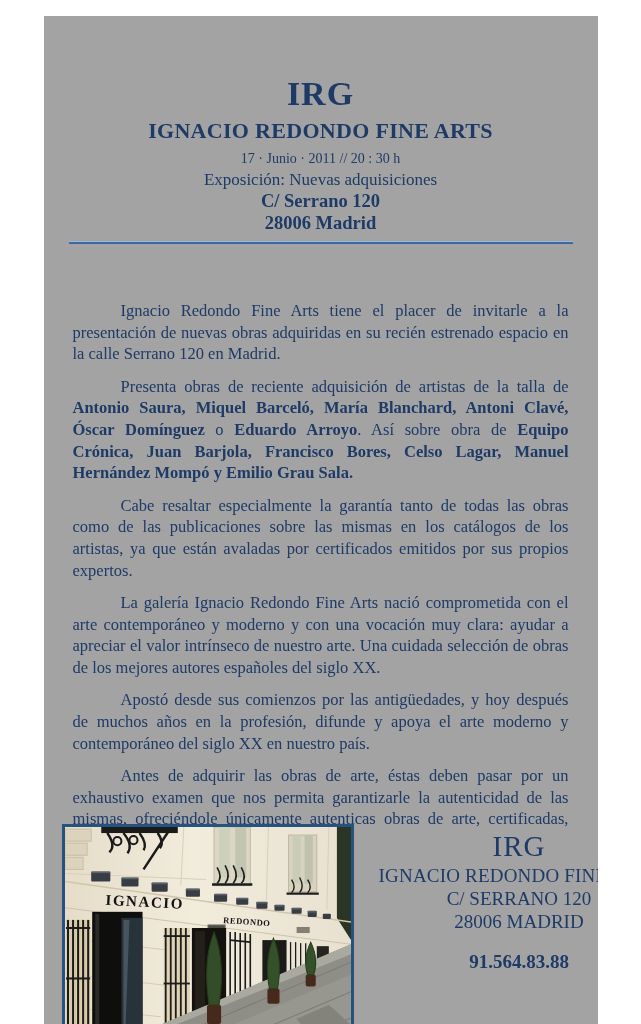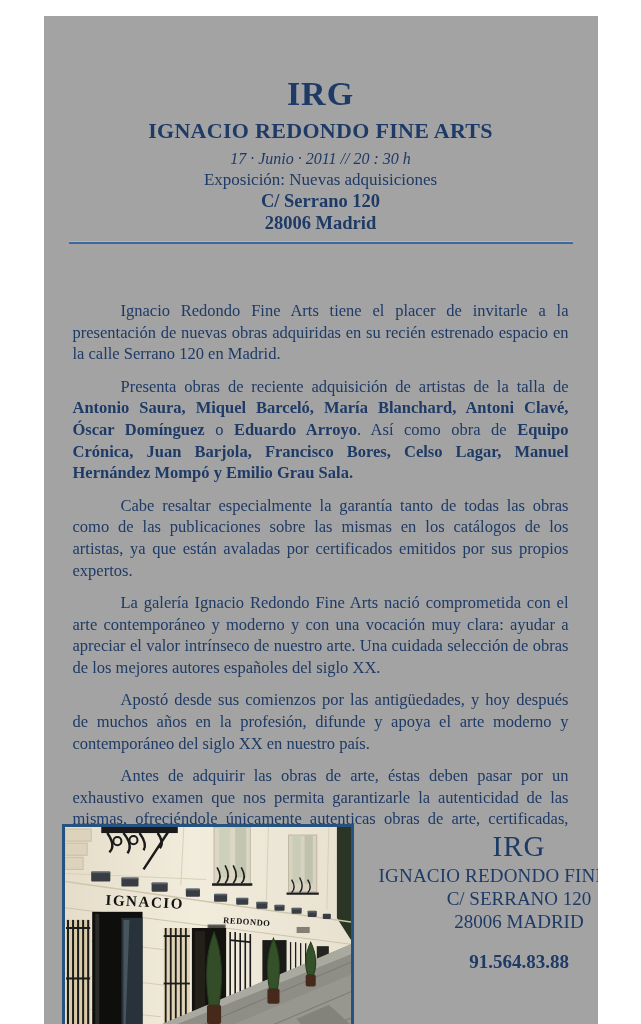--- a/index.html
+++ b/index.html
@@ -9,21 +9,21 @@
     margin:16px auto;
     background:#a3a3a3;
     font-family:"Liberation Serif","DejaVu Serif",serif;
     color:var(--ink,#1e3a66);
     overflow:hidden;
   }
   
   .header{ text-align:center; padding-top:58px; }
   .h-logo{ font-size:34px; font-weight:bold; line-height:40px; letter-spacing:1px; }
   .h-org{ font-size:22px; font-weight:bold; line-height:27px; margin-top:3px; letter-spacing:.3px; }
-  .h-date{ font-size:16px; font-style:italic; line-height:21px; margin-top:4px; }
+  .h-date{ font-size:14px; line-height:21px; margin-top:4px; }
   .h-expo{ font-size:17px; line-height:21px; }
   .h-addr{ font-size:18.5px; font-weight:bold; line-height:22px; }
   .rule{
     margin:7px 25px 0 25px;
     height:3px;
     border-top:1px solid var(--rule-light,#9db9dc);
     border-bottom:2px solid var(--rule-dark,#3c69a0);
     box-sizing:border-box;
   }
   
@@ -67,21 +67,21 @@
     <div class="h-date">17 · Junio · 2011 // 20 : 30 h</div>
     <div class="h-expo">Exposición: Nuevas adquisiciones</div>
     <div class="h-addr">C/ Serrano 120</div>
     <div class="h-addr">28006 Madrid</div>
   </div>
 
   <div class="rule"></div>
 
   <div class="body-text">
       <p><span>Ignacio Redondo Fine Arts tiene el placer de invitarle a la presentación de nuevas obras adquiridas en su recién estrenado espacio en la calle Serrano 120 en Madrid.</span></p>
-      <p><span>Presenta obras de reciente adquisición de artistas de la talla de </span><b>Antonio Saura, Miquel Barceló, María Blanchard, Antoni Clavé, Óscar Domínguez</b><span> o </span><b>Eduardo Arroyo</b><span>. Así como obra de </span><b>Equipo Crónica, Juan Barjola, Francisco Bores, Celso Lagar, Manuel Hernández Mompó y Emilio Grau Sala</b><b>.</b></p>
+      <p><span>Presenta obras de reciente adquisición de artistas de la talla de </span><b>Antonio Saura, Miquel Barceló, María Blanchard, Antoni Clavé, Óscar Domínguez</b><span> o </span><b>Eduardo Arroyo</b><span>. Así sobre obra de </span><b>Equipo Crónica, Juan Barjola, Francisco Bores, Celso Lagar, Manuel Hernández Mompó y Emilio Grau Sala</b><b>.</b></p>
       <p><span>Cabe resaltar especialmente la garantía tanto de todas las obras como de las publicaciones sobre las mismas en los catálogos de los artistas, ya que están avaladas por certificados emitidos por sus propios expertos.</span></p>
       <p><span>La galería Ignacio Redondo Fine Arts nació comprometida con el arte contemporáneo y moderno y con una vocación muy clara: ayudar a apreciar el valor intrínseco de nuestro arte. Una cuidada selección de obras de los mejores autores españoles del siglo XX.</span></p>
       <p><span>Apostó desde sus comienzos por las antigüedades, y hoy después de muchos años en la profesión, difunde y apoya el arte moderno y contemporáneo del siglo XX en nuestro país.</span></p>
       <p><span>Antes de adquirir las obras de arte, éstas deben pasar por un exhaustivo examen que nos permita garantizarle la autenticidad de las mismas, ofreciéndole únicamente autenticas obras de arte, certificadas, publicadas y catalogadas.</span></p>
     </div>
 
   <div class="photo-frame">
     <svg viewBox="0 0 284 203" preserveAspectRatio="none">
       <defs>
         <linearGradient id="wallg" x1="0" y1="0" x2="1" y2="0">

